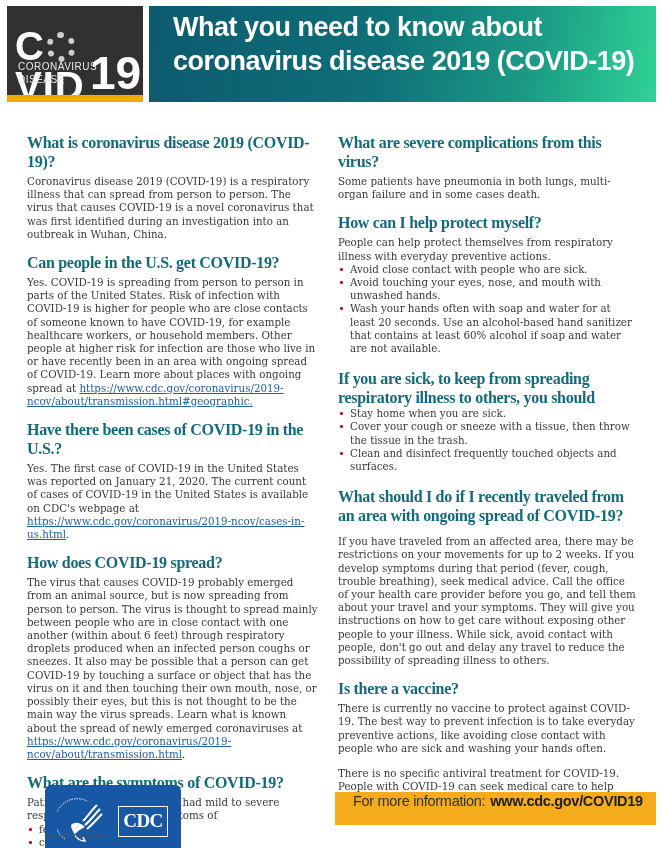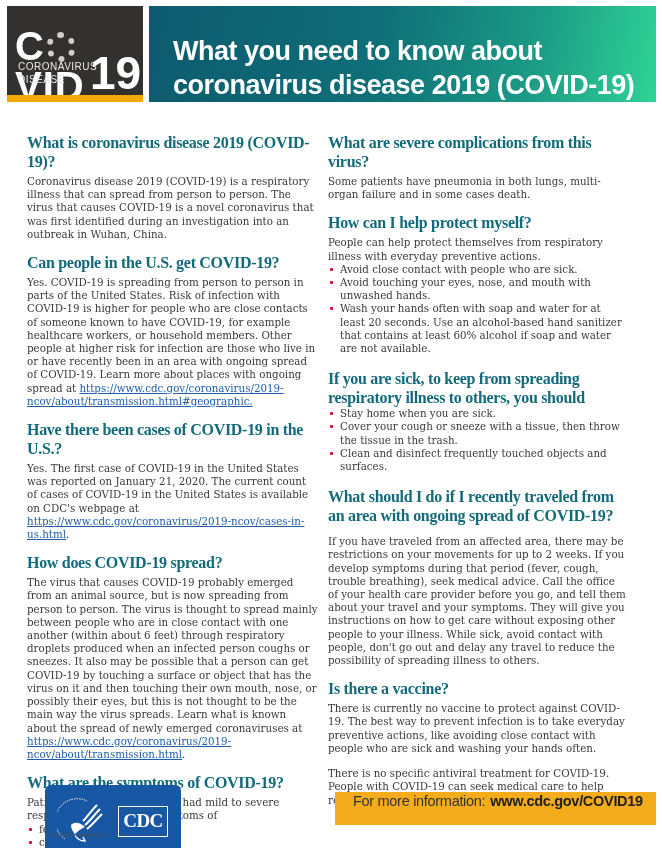--- a/index.html
+++ b/index.html
@@ -7,26 +7,26 @@
   body { position: relative; font-family: "DejaVu Serif", serif; color: #3a3a3a; }
 
   .header { position: absolute; top: 6px; left: 7px; right: 6px; height: 96px; display: flex; }
   .logo-box { width: 136px; height: 96px; background: #333130; position: relative; }
   .logo-box .bar { position: absolute; left: 0; right: 0; bottom: 0; height: 7px; background: #f2a900; }
   .logo-covid { position: absolute; top: 20px; left: 8px; font-family: "Liberation Sans", sans-serif; font-weight: bold; font-size: 40px; color: #fff; letter-spacing: 1px; line-height: 40px; }
   .logo-covid .o { display: inline-block; width: 30px; height: 30px; border-radius: 50%; border: 6px dotted #cfcfcf; vertical-align: -2px; margin: 0 1px; }
   .logo-sub { position: absolute; left: 11px; top: 54px; font-family: "Liberation Sans", sans-serif; font-size: 10px; color: #e8e8e8; line-height: 13px; letter-spacing: 0.5px; }
   .logo-19 { position: absolute; left: 83px; top: 46px; font-family: "Liberation Sans", sans-serif; font-weight: bold; font-size: 46px; color: #fff; line-height: 42px; }
 
-  .title-box { flex: 1; margin-left: 6px; height: 96px; background: linear-gradient(100deg, #0d5a6e 0%, #0f6f78 45%, #1b9a85 75%, #2fd396 100%); padding: 28px 0 0 24px; }
+  .title-box { flex: 1; margin-left: 6px; height: 96px; background: linear-gradient(100deg, #0d5a6e 0%, #0f6f78 45%, #1b9a85 75%, #2fd396 100%); padding: 4px 0 0 24px; }
   .title-box h1 { font-family: "Liberation Sans", sans-serif; font-weight: bold; font-size: 27px; line-height: 34px; color: #ffffff; letter-spacing: -0.5px; }
 
   .col { position: absolute; top: 133px; }
   .col-left { left: 27px; width: 292px; }
-  .col-right { left: 328px; width: 300px; }
+  .col-right { left: 338px; width: 300px; }
 
   h2 { font-family: Liberation Serif, serif; font-weight: bold; font-size: 16px; line-height: 19px; color: #136a7a; letter-spacing: -0.3px; margin-bottom: 4px; }
   p, li { font-size: 10.3px; line-height: 13.2px; color: #3a3a3a; }
   p { margin-bottom: 12px; }
   a { color: #1f5ea8; text-decoration: underline; }
   ul { list-style: none; margin-bottom: 12px; }
   li { position: relative; padding-left: 12px; }
   li::before { content: ""; position: absolute; left: 2px; top: 5px; width: 3px; height: 3px; background: #c8102e; border-radius: 1px; }
 
   .cdc-logo { position: absolute; left: 45px; top: 749px; width: 136px; height: 74px; background: #1857a4; border-radius: 6px; margin-top: 36px; }

